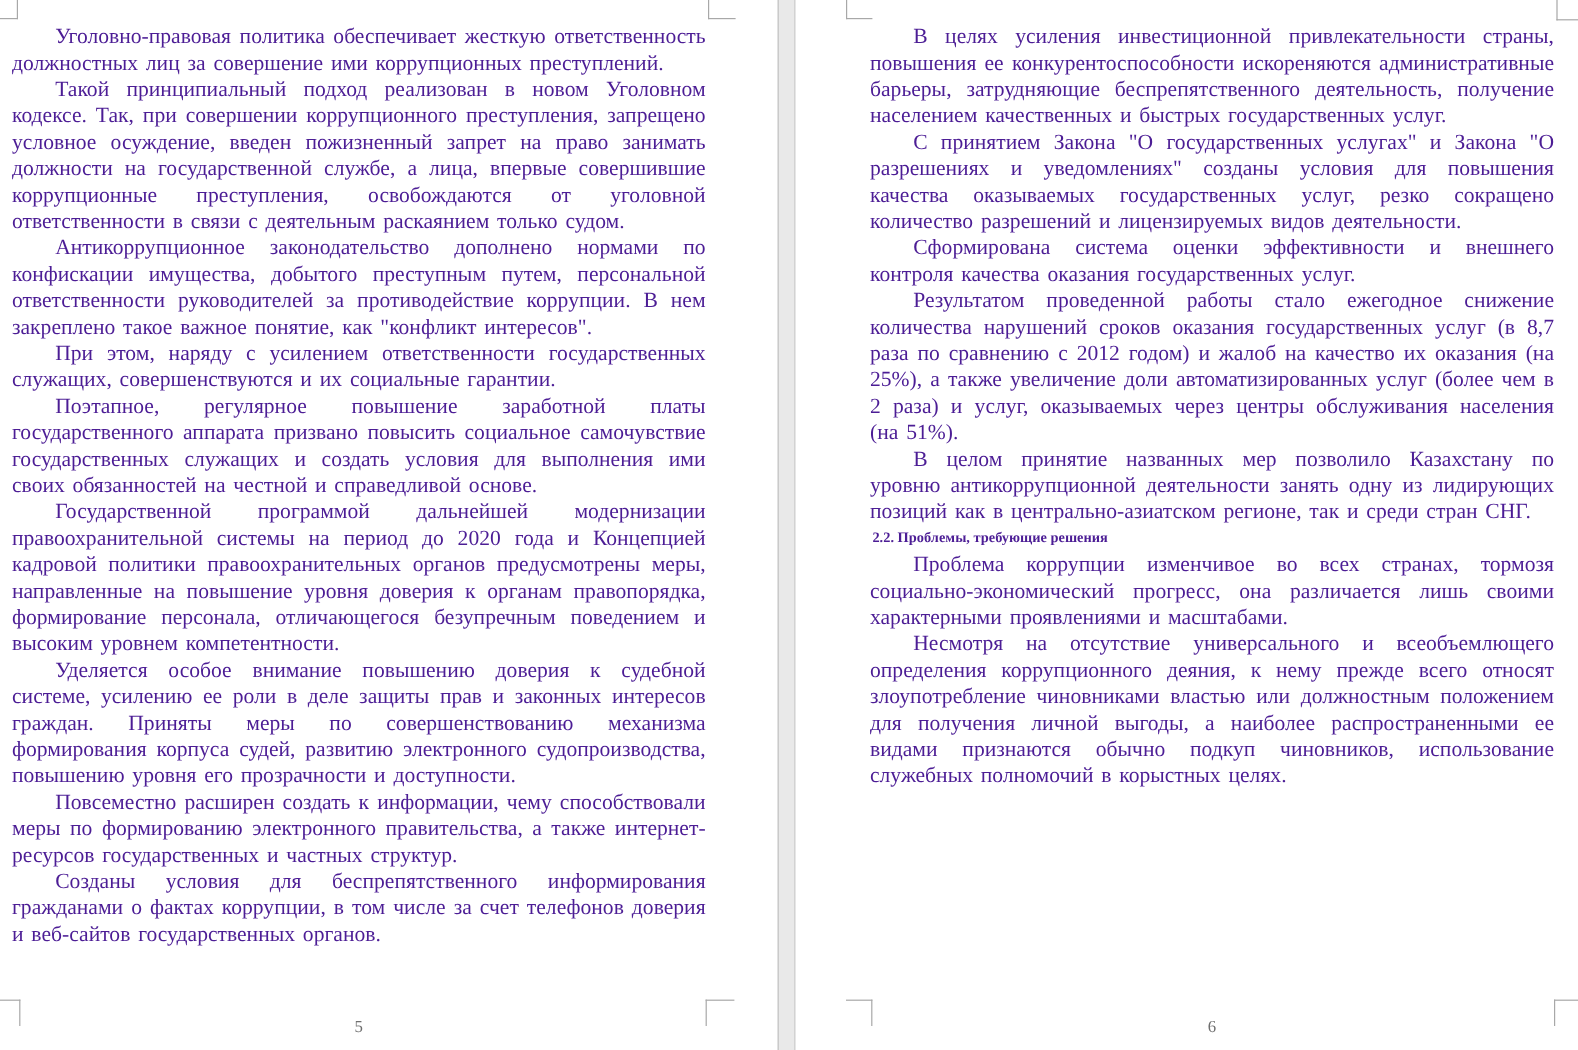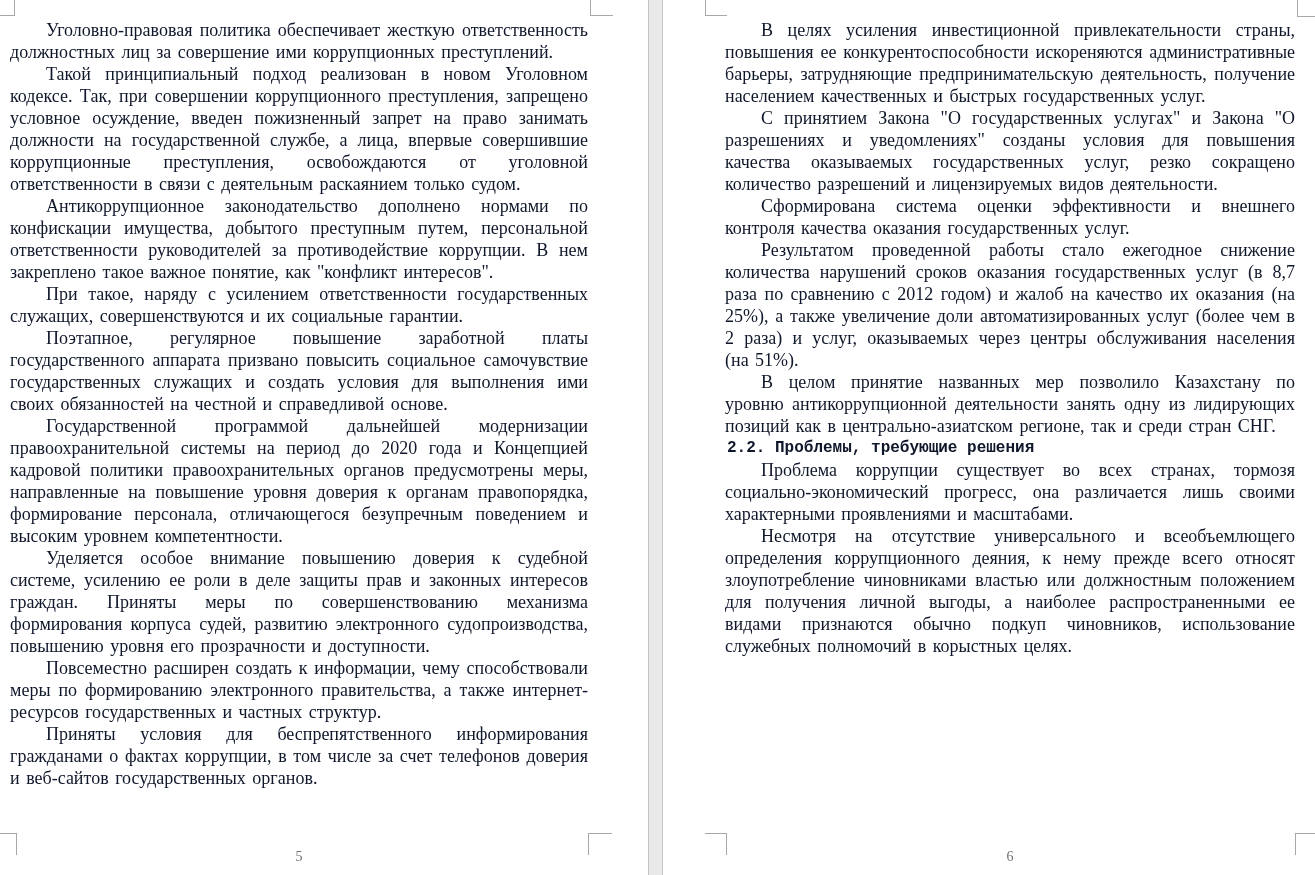--- a/index.html
+++ b/index.html
@@ -18,38 +18,37 @@
   .divider{
     position:absolute;top:0;left:648px;width:15px;height:875px;
     background:#e9e9e9;
     border-left:1px solid #c3c3c3;
     border-right:1px solid #c3c3c3;
     box-sizing:border-box;
   }
   .textblock{
     position:absolute;
     top:19px;
-    color:#0f172a;
+    color:#4c1d95;
     font-size:18px;
     line-height:22px;
     text-align:justify;
   }
   .tb-left{left:10px;width:578px;}
   .tb-right{left:62px;width:570px;}
   .textblock p{
     margin:0;
     text-indent:36px;
     word-spacing:2px;
   }
   .textblock p.heading{
     font-weight:bold;
-    font-size:16px;
+    font-size:12px;
     text-indent:2px;
     word-spacing:0;
-    font-family:Liberation Mono, monospace;
   }
   
   .cm{position:absolute;box-sizing:border-box;}
   .cm-l-tl{left:0;top:0;width:15px;height:16px;border-right:1px solid #a8a8a8;border-bottom:1px solid #a8a8a8;}
   .cm-l-tr{left:590px;top:0;width:23px;height:16px;border-left:1px solid #a8a8a8;border-bottom:1px solid #a8a8a8;}
   .cm-l-bl{left:0;top:833px;width:17px;height:22px;border-right:1px solid #a8a8a8;border-top:1px solid #a8a8a8;}
   .cm-l-br{left:588px;top:833px;width:24px;height:22px;border-left:1px solid #a8a8a8;border-top:1px solid #a8a8a8;}
   .cm-r-tl{left:42px;top:0;width:22px;height:16px;border-left:1px solid #a8a8a8;border-bottom:1px solid #a8a8a8;}
   .cm-r-tr{left:634px;top:0;width:18px;height:17px;border-left:1px solid #a8a8a8;border-bottom:1px solid #a8a8a8;}
   .cm-r-bl{left:42px;top:833px;width:22px;height:22px;border-right:1px solid #a8a8a8;border-top:1px solid #a8a8a8;}
@@ -72,46 +71,46 @@
   <div class="page page-left">
     <div class="cm cm-l-tl"></div>
     <div class="cm cm-l-tr"></div>
     <div class="cm cm-l-bl"></div>
     <div class="cm cm-l-br"></div>
 
     <div class="textblock tb-left">
       <p>Уголовно-правовая политика обеспечивает жесткую ответственность должностных лиц за совершение ими коррупционных преступлений.</p>
       <p>Такой принципиальный подход реализован в новом Уголовном кодексе. Так, при совершении коррупционного преступления, запрещено условное осуждение, введен пожизненный запрет на право занимать должности на государственной службе, а лица, впервые совершившие коррупционные преступления, освобождаются от уголовной ответственности в связи с деятельным раскаянием только судом.</p>
       <p>Антикоррупционное законодательство дополнено нормами по конфискации имущества, добытого преступным путем, персональной ответственности руководителей за противодействие коррупции. В нем закреплено такое важное понятие, как "конфликт интересов".</p>
-      <p>При такое, наряду с усилением ответственности государственных служащих, совершенствуются и их социальные гарантии.</p>
+      <p>При этом, наряду с усилением ответственности государственных служащих, совершенствуются и их социальные гарантии.</p>
       <p>Поэтапное, регулярное повышение заработной платы государственного аппарата призвано повысить социальное самочувствие государственных служащих и создать условия для выполнения ими своих обязанностей на честной и справедливой основе.</p>
       <p>Государственной программой дальнейшей модернизации правоохранительной системы на период до 2020 года и Концепцией кадровой политики правоохранительных органов предусмотрены меры, направленные на повышение уровня доверия к органам правопорядка, формирование персонала, отличающегося безупречным поведением и высоким уровнем компетентности.</p>
       <p>Уделяется особое внимание повышению доверия к судебной системе, усилению ее роли в деле защиты прав и законных интересов граждан. Приняты меры по совершенствованию механизма формирования корпуса судей, развитию электронного судопроизводства, повышению уровня его прозрачности и доступности.</p>
       <p>Повсеместно расширен создать к информации, чему способствовали меры по формированию электронного правительства, а также интернет-ресурсов государственных и частных структур.</p>
-      <p>Приняты условия для беспрепятственного информирования гражданами о фактах коррупции, в том числе за счет телефонов доверия и веб-сайтов государственных органов.</p>
+      <p>Созданы условия для беспрепятственного информирования гражданами о фактах коррупции, в том числе за счет телефонов доверия и веб-сайтов государственных органов.</p>
     </div>
 
     <div class="page-number pn-left">5</div>
   </div>
 
   <div class="divider"></div>
 
   <div class="page page-right">
     <div class="cm cm-r-tl"></div>
     <div class="cm cm-r-tr"></div>
     <div class="cm cm-r-bl"></div>
     <div class="cm cm-r-br"></div>
 
     <div class="textblock tb-right">
-      <p>В целях усиления инвестиционной привлекательности страны, повышения ее конкурентоспособности искореняются административные барьеры, затрудняющие предпринимательскую деятельность, получение населением качественных и быстрых государственных услуг.</p>
+      <p>В целях усиления инвестиционной привлекательности страны, повышения ее конкурентоспособности искореняются административные барьеры, затрудняющие беспрепятственного деятельность, получение населением качественных и быстрых государственных услуг.</p>
       <p>С принятием Закона "О государственных услугах" и Закона "О разрешениях и уведомлениях" созданы условия для повышения качества оказываемых государственных услуг, резко сокращено количество разрешений и лицензируемых видов деятельности.</p>
       <p>Сформирована система оценки эффективности и внешнего контроля качества оказания государственных услуг.</p>
       <p>Результатом проведенной работы стало ежегодное снижение количества нарушений сроков оказания государственных услуг (в 8,7 раза по сравнению с 2012 годом) и жалоб на качество их оказания (на 25%), а также увеличение доли автоматизированных услуг (более чем в 2 раза) и услуг, оказываемых через центры обслуживания населения (на 51%).</p>
       <p>В целом принятие названных мер позволило Казахстану по уровню антикоррупционной деятельности занять одну из лидирующих позиций как в центрально-азиатском регионе, так и среди стран СНГ.</p>
       <p class="heading">2.2. Проблемы, требующие решения</p>
-      <p>Проблема коррупции существует во всех странах, тормозя социально-экономический прогресс, она различается лишь своими характерными проявлениями и масштабами.</p>
+      <p>Проблема коррупции изменчивое во всех странах, тормозя социально-экономический прогресс, она различается лишь своими характерными проявлениями и масштабами.</p>
       <p>Несмотря на отсутствие универсального и всеобъемлющего определения коррупционного деяния, к нему прежде всего относят злоупотребление чиновниками властью или должностным положением для получения личной выгоды, а наиболее распространенными ее видами признаются обычно подкуп чиновников, использование служебных полномочий в корыстных целях.</p>
     </div>
 
     <div class="page-number pn-right">6</div>
   </div>
 
 </div>
 
 </body></html>

